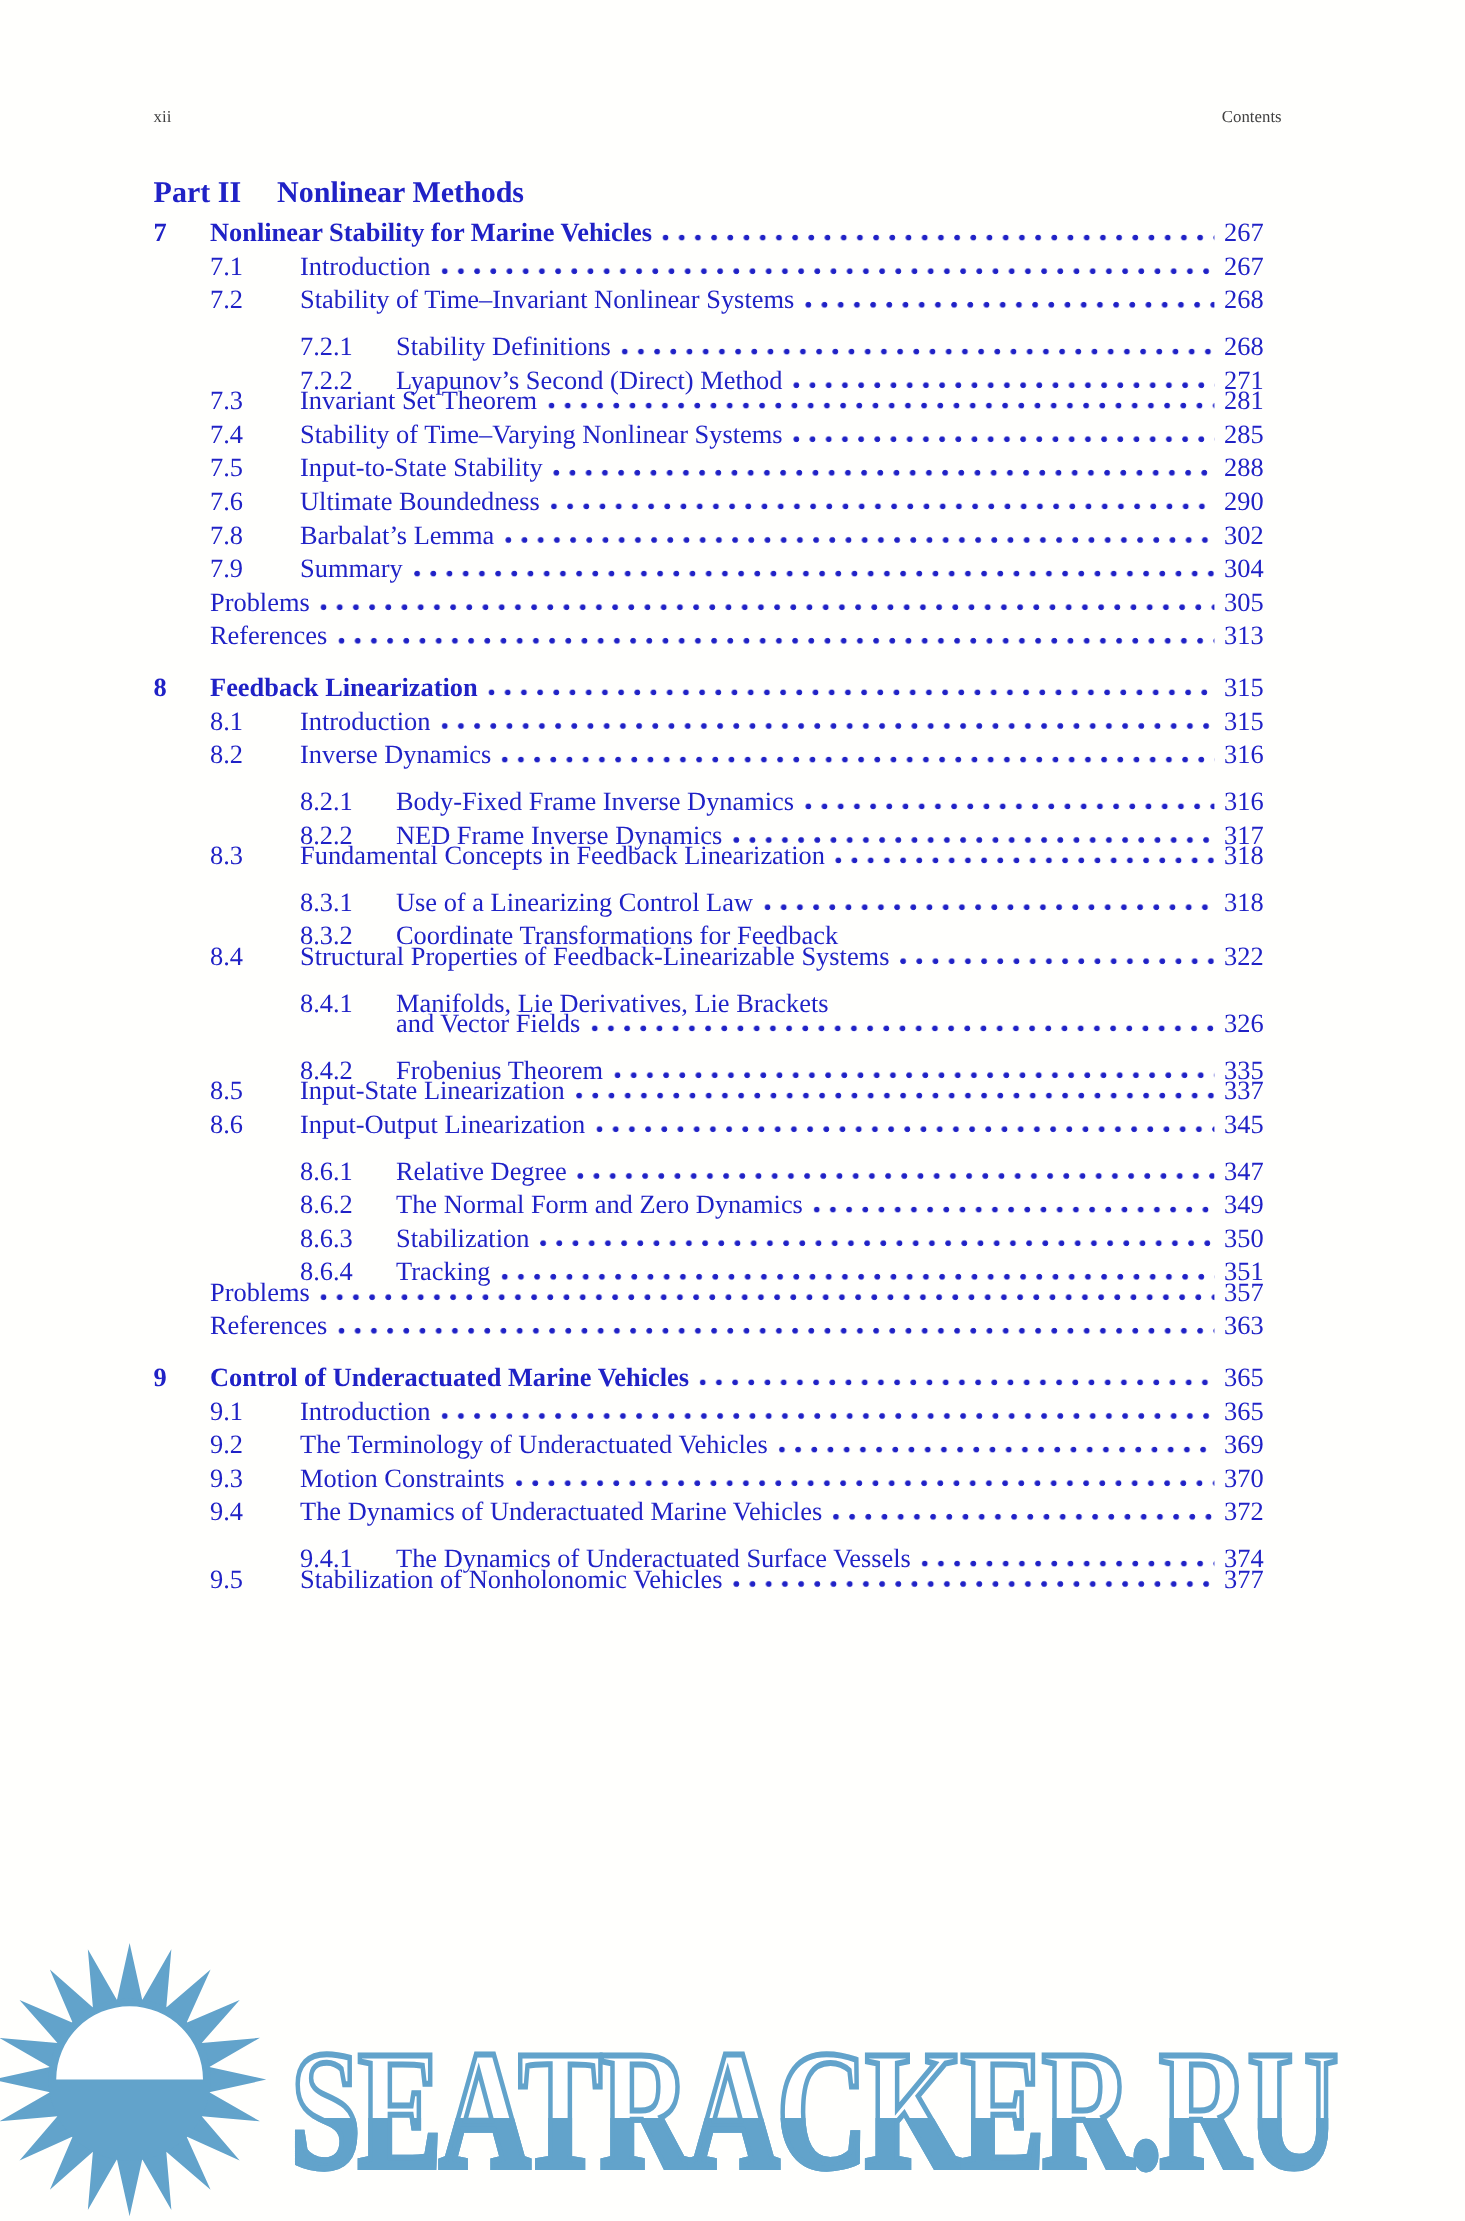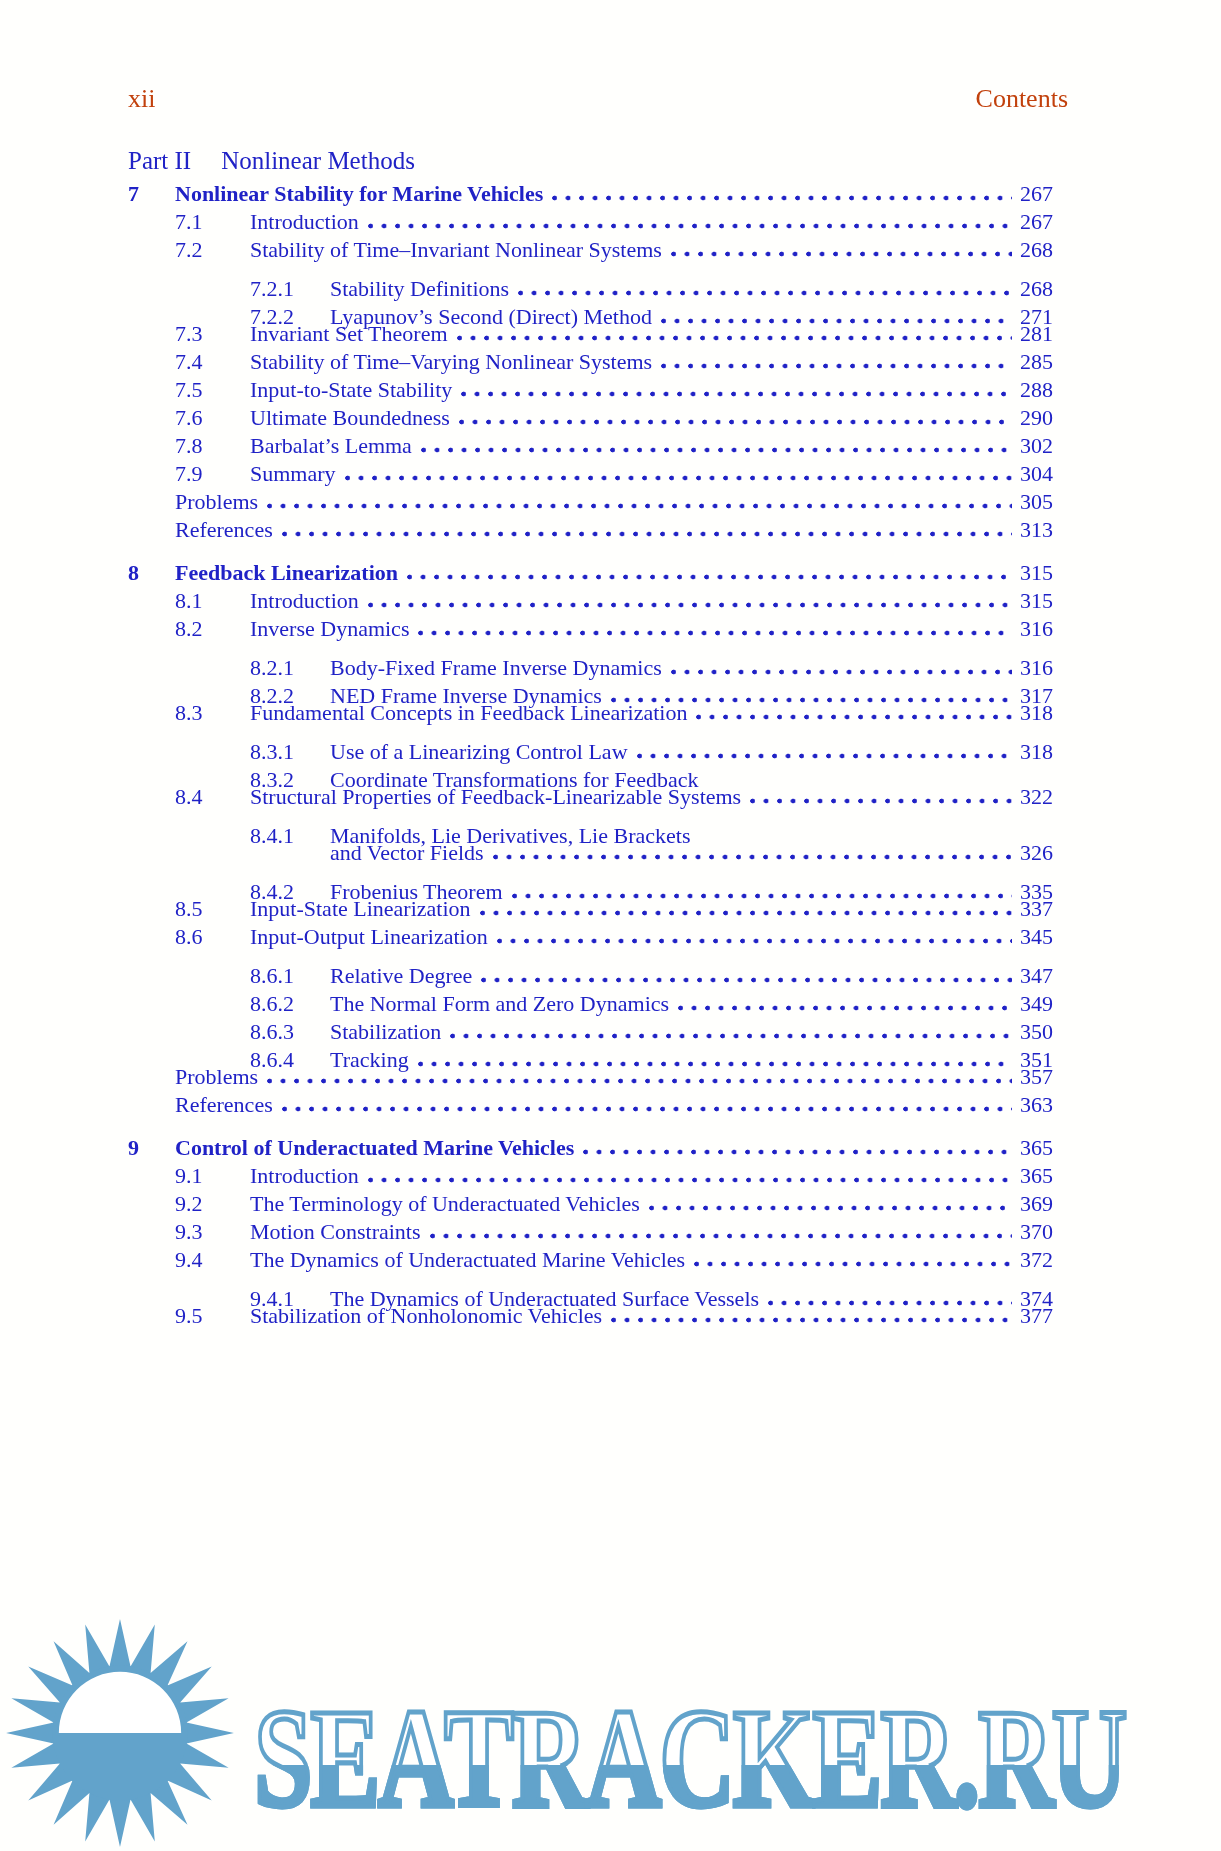--- a/index.html
+++ b/index.html
@@ -3,42 +3,42 @@
 <meta charset="utf-8">
 <style>
   html,body{margin:0;padding:0;background:#e8e8e8;}
   .page{
     position:relative; width:1221px; height:1851px; background:#fffffd;
     font-family:"Liberation Serif","DejaVu Serif",serif; overflow:hidden;
     margin:0 auto;
   }
   .content{position:absolute; left:128px; top:86px; width:940px;}
   .header{display:flex; justify-content:space-between; align-items:flex-end;
-    color:#c2410c; font-size:26px; line-height:26px;}
-  .part-heading{margin-top:34px; font-weight:normal; color:var(--toc-blue,#2022c6);
+    color:#404040; font-size:14px; line-height:26px;}
+  .part-heading{margin-top:34px; font-weight:bold; color:var(--toc-blue,#2022c6);
     font-size:25px; line-height:30px;}
   .part-heading .part-title{margin-left:30px;}
   .toc{margin-top:4px; color:var(--toc-blue,#2022c6); font-size:22px;}
   .chapter{margin-top:0;}
   .chapter + .chapter{margin-top:15px;}
   .row{display:flex; align-items:baseline; height:28px; line-height:28px; white-space:nowrap;}
   .row.bold .num,.row.bold .title{font-weight:bold;}
   .num{flex:0 0 auto;}
   .num-ch{width:47px;}
   .num-sec{margin-left:47px; width:75px;}
   .num-sub{margin-left:122px; width:80px;margin-top:11px;}
   .ind-unnum{margin-left:47px;}
   .ind-cont{margin-left:202px;}
   .title{flex:0 0 auto;}
   .leader{flex:1 1 auto; height:6px; margin:0 8px 0 9px; align-self:baseline;
     background-image:radial-gradient(circle at 2.6px 3px, var(--toc-blue,#2022c6) 2.1px, transparent 2.7px);
     background-size:13.5px 6px; background-repeat:repeat-x; background-position:0 0;}
   .page-num{flex:0 0 auto; min-width:48px; }
   
-  .watermark{position:absolute; left:16px; bottom:0; width:1076px; height:230px; pointer-events:none;}
+  .watermark{position:absolute; left:4px; bottom:0; width:1076px; height:230px; pointer-events:none;}
   .sun{position:absolute; left:-12px; bottom:2px; width:232px; height:232px;}
   .wm-text{position:absolute; left:238px; bottom:0px; height:178px;}
   .wm-layer{font-weight:bold; font-size:142px; line-height:1.2; letter-spacing:-3px;
     white-space:nowrap; transform:scaleX(0.74); transform-origin:left bottom;
     -webkit-text-stroke:5px var(--wm-blue,#62a3cb);}
   .wm-outline{color:#ffffff;}
   .wm-fill{position:absolute; left:0; top:0; color:var(--wm-blue,#62a3cb);
     clip-path:inset(54% 0 0 0);}
 </style>
 </head>

